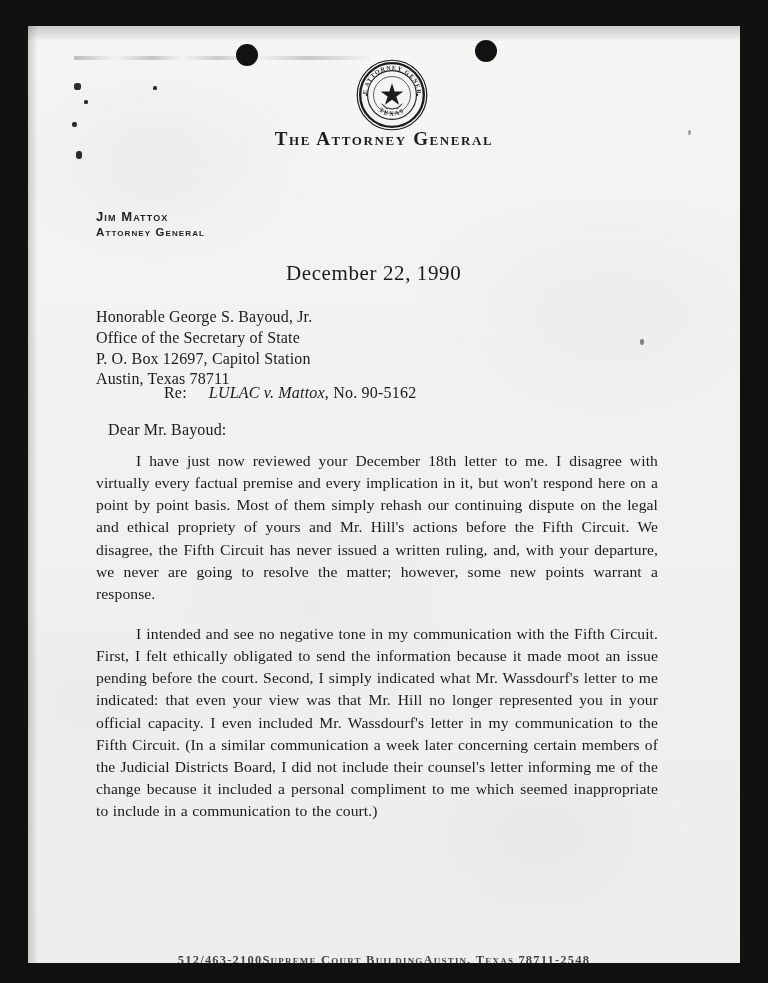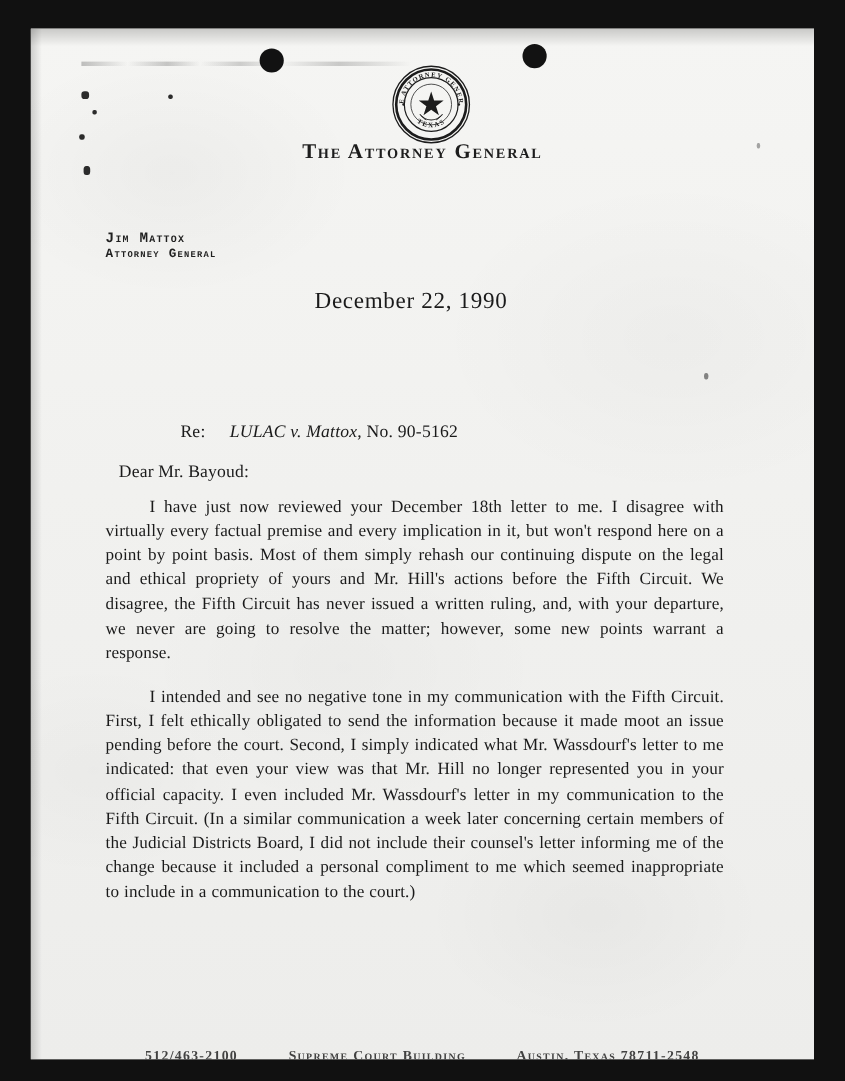--- a/index.html
+++ b/index.html
@@ -131,21 +131,21 @@
     letter-spacing: 1.6px;
     line-height: 1.15;
   }
 
   
   .officer {
     position: absolute;
     left: 68px;
     top: 183px;
     color: #1f1f1f;
-    font-family: Liberation Mono, monospace;
+    font-family: Liberation Sans, sans-serif;
     font-weight: bold;
     font-variant: small-caps;
   }
   .officer .name {
     font-size: 13px;
     letter-spacing: 1.1px;
     line-height: 1.25;
   }
   .officer .role {
     font-size: 11.5px;
@@ -221,21 +221,20 @@
     position: absolute;
     left: 0;
     right: 0;
     bottom: -8px;
     height: 18px;
     overflow: hidden;
   }
   .footer-inner {
     display: flex;
     justify-content: center;
-    gap: 46px;
     font-family: "Liberation Serif", serif;
     font-size: 12.5px;
     font-weight: bold;
     font-variant: small-caps;
     letter-spacing: 1.2px;
     color: #242424;
     white-space: pre;
     opacity: 0.85;
   }
 </style>
@@ -290,20 +289,26 @@
       <div class="line1">The Attorney General</div>
     </div>
 
     <div class="officer">
       <div class="name">Jim Mattox</div>
       <div class="role">Attorney General</div>
     </div>
 
     <div class="date-line">December 22,  1990</div>
 
+    <div class="recipient">
+      <div>Honorable George S. Bayoud, Jr.</div>
+      <div>Office of the Secretary of State</div>
+      <div>P. O. Box 12697, Capitol Station</div>
+      <div>Austin, Texas 78711</div>
+    </div>
 
     <div class="re-line"><span class="re-label">Re:</span><span class="case">LULAC v. Mattox</span><span>, No. 90-5162</span></div>
 
     <div class="salutation">Dear Mr. Bayoud:</div>
 
     <div class="body">
       <p>I have just now reviewed your December 18th letter to me.  I disagree with virtually every factual premise and every implication in it, but won't respond here on a point by point basis.  Most of them simply rehash our continuing dispute on the legal and ethical propriety of yours and Mr. Hill's actions before the Fifth Circuit.  We disagree, the Fifth Circuit has never issued a written ruling, and, with your departure, we never are going to resolve the matter; however, some new points warrant a response.</p>
       <p>I intended and see no negative tone in my communication with the Fifth Circuit.   First, I felt ethically obligated to send the information because it made moot an issue pending before the court.  Second, I simply indicated what Mr. Wassdourf's letter to me indicated:  that even your view was that Mr. Hill no longer represented you in your official capacity.  I even included Mr. Wassdourf's letter in my communication to the Fifth Circuit.  (In a similar communication a week later concerning certain members of the Judicial Districts Board, I did not include their counsel's letter informing me of the change because it included a personal compliment to me which seemed inappropriate to include in a communication to the court.)</p>
     </div>
 

